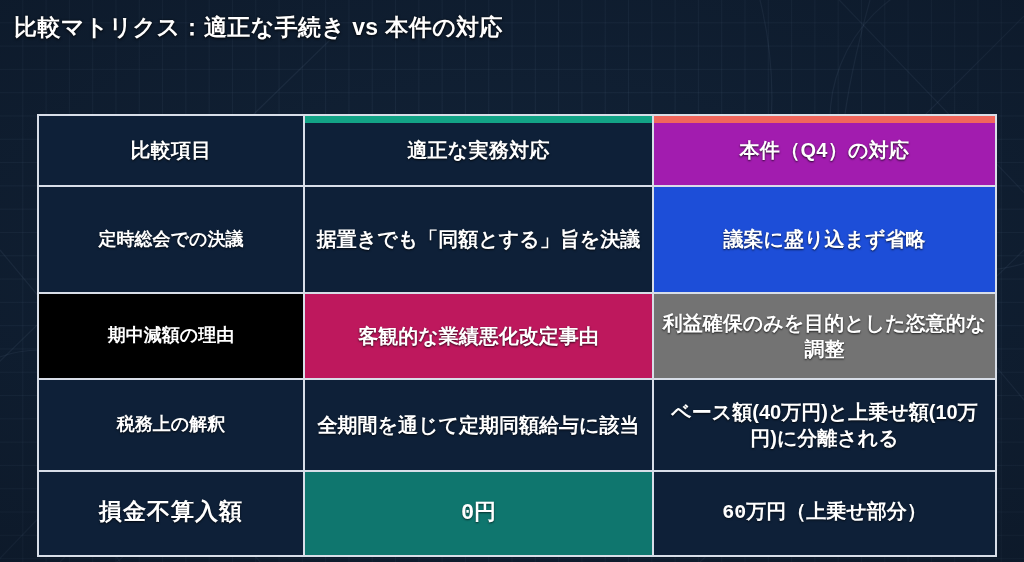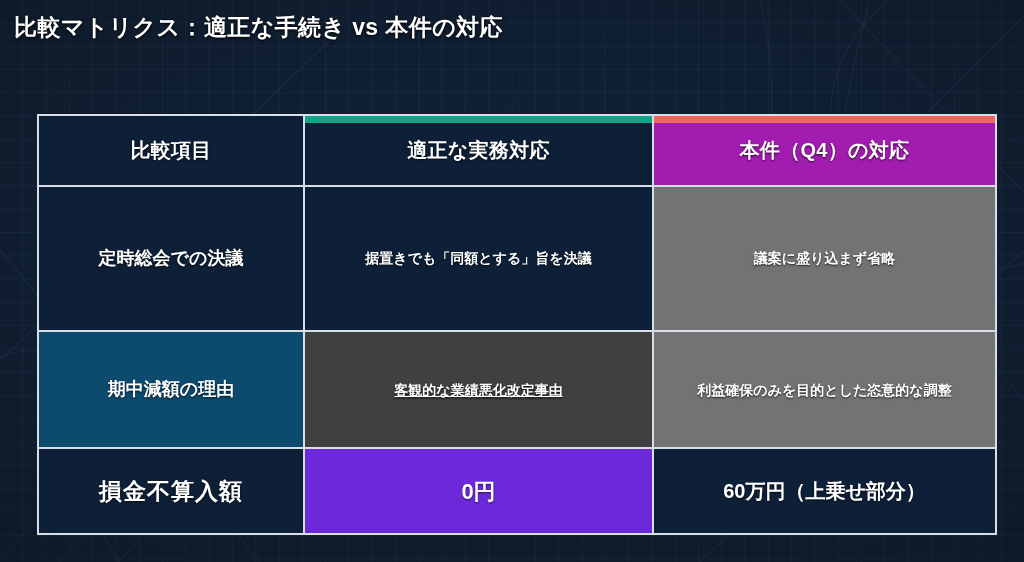--- a/index.html
+++ b/index.html
@@ -86,31 +86,31 @@
     font-weight: bold;
     letter-spacing: 0.3px;
     text-shadow: 0 1px 2px rgba(0,0,0,0.8);
     position: relative;
   }
   th.accent-teal { box-shadow: inset 0 7px 0 0 var(--teal); }
   th.accent-red  { box-shadow: inset 0 7px 0 0 var(--red); }
 
   
   tr.body-row td {
-    font-size: 14px;
+    font-size: 20px;
     font-weight: bold;
     line-height: 1.32;
     text-shadow: 0 1px 2px rgba(0,0,0,0.75);
   }
   tr.body-row td.label-cell { font-size: 18px; }
 
   tr.r1 td { height: 107px; margin-top: 41px; }
   tr.r2 td { height: 86px; }
   tr.r3 td { height: 92px; }
-  tr.r4 td { height: 63px; }
+  tr.r4 td { height: 85px; font-family: Liberation Mono, monospace; }
 
   
   tr.total-row td { }
   tr.total-row td.label-cell {
     font-size: 23px;
     letter-spacing: 1px;
   }
   tr.total-row td.value-good {
     font-size: 22px;
     color: var(--teal-text);
@@ -168,28 +168,33 @@
       <tr class="header-row">
         <th style="background: rgb(14, 32, 56); border-color: rgb(216, 222, 232);">比較項目</th>
         <th class="accent-teal" style="background: rgb(14, 32, 56); border-color: rgb(216, 222, 232); padding-left: 8px;">適正な実務対応</th>
         <th class="accent-red" style="background: #a21caf; border-color: rgb(216, 222, 232);">本件（Q4）の対応</th>
       </tr>
     </thead>
     <tbody>
       <tr class="body-row r1">
         <td class="label-cell" style="background: rgb(14, 32, 56); border-color: rgb(216, 222, 232);">定時総会での決議</td>
         <td style="background: rgb(14, 32, 56); border-color: rgb(216, 222, 232);">据置きでも「同額とする」旨を決議</td>
-        <td style="background: #737373; border-color: rgb(216, 222, 232);">議案に盛り込まず省略</td>
+        <td style="background: #1d4ed8; border-color: rgb(216, 222, 232);">議案に盛り込まず省略</td>
       </tr>
       <tr class="body-row r2">
-        <td class="label-cell" style="background: #0c4a6e; border-color: rgb(216, 222, 232);">期中減額の理由</td>
-        <td style="background: #404040; border-color: rgb(216, 222, 232); text-decoration: underline;">客観的な業績悪化改定事由</td>
+        <td class="label-cell" style="background: #000000; border-color: rgb(216, 222, 232);">期中減額の理由</td>
+        <td style="background: #be185d; border-color: rgb(216, 222, 232);">客観的な業績悪化改定事由</td>
         <td style="background: #737373; border-color: rgb(216, 222, 232);">利益確保のみを目的とした恣意的な調整</td>
+      </tr>
+      <tr class="body-row r3">
+        <td class="label-cell" style="background: rgb(14, 32, 56); border-color: rgb(216, 222, 232);">税務上の解釈</td>
+        <td style="background: rgb(14, 32, 56); border-color: rgb(216, 222, 232);">全期間を通じて定期同額給与に該当</td>
+        <td style="background: rgb(14, 32, 56); border-color: rgb(216, 222, 232);">ベース額(40万円)と上乗せ額(10万円)に分離される</td>
       </tr>
       <tr class="body-row r4 total-row">
         <td class="label-cell" style="background: rgb(14, 32, 56); border-color: rgb(216, 222, 232);">損金不算入額</td>
-        <td class="value-good" style="background: #6d28d9; border-color: rgb(216, 222, 232);">0円</td>
+        <td class="value-good" style="background: #0f766e; border-color: rgb(216, 222, 232);">0円</td>
         <td class="value-bad" style="background: rgb(14, 32, 56); border-color: rgb(216, 222, 232);">60万円（上乗せ部分）</td>
       </tr>
     </tbody>
   </table>
 
 </div>
 
 </body></html>

